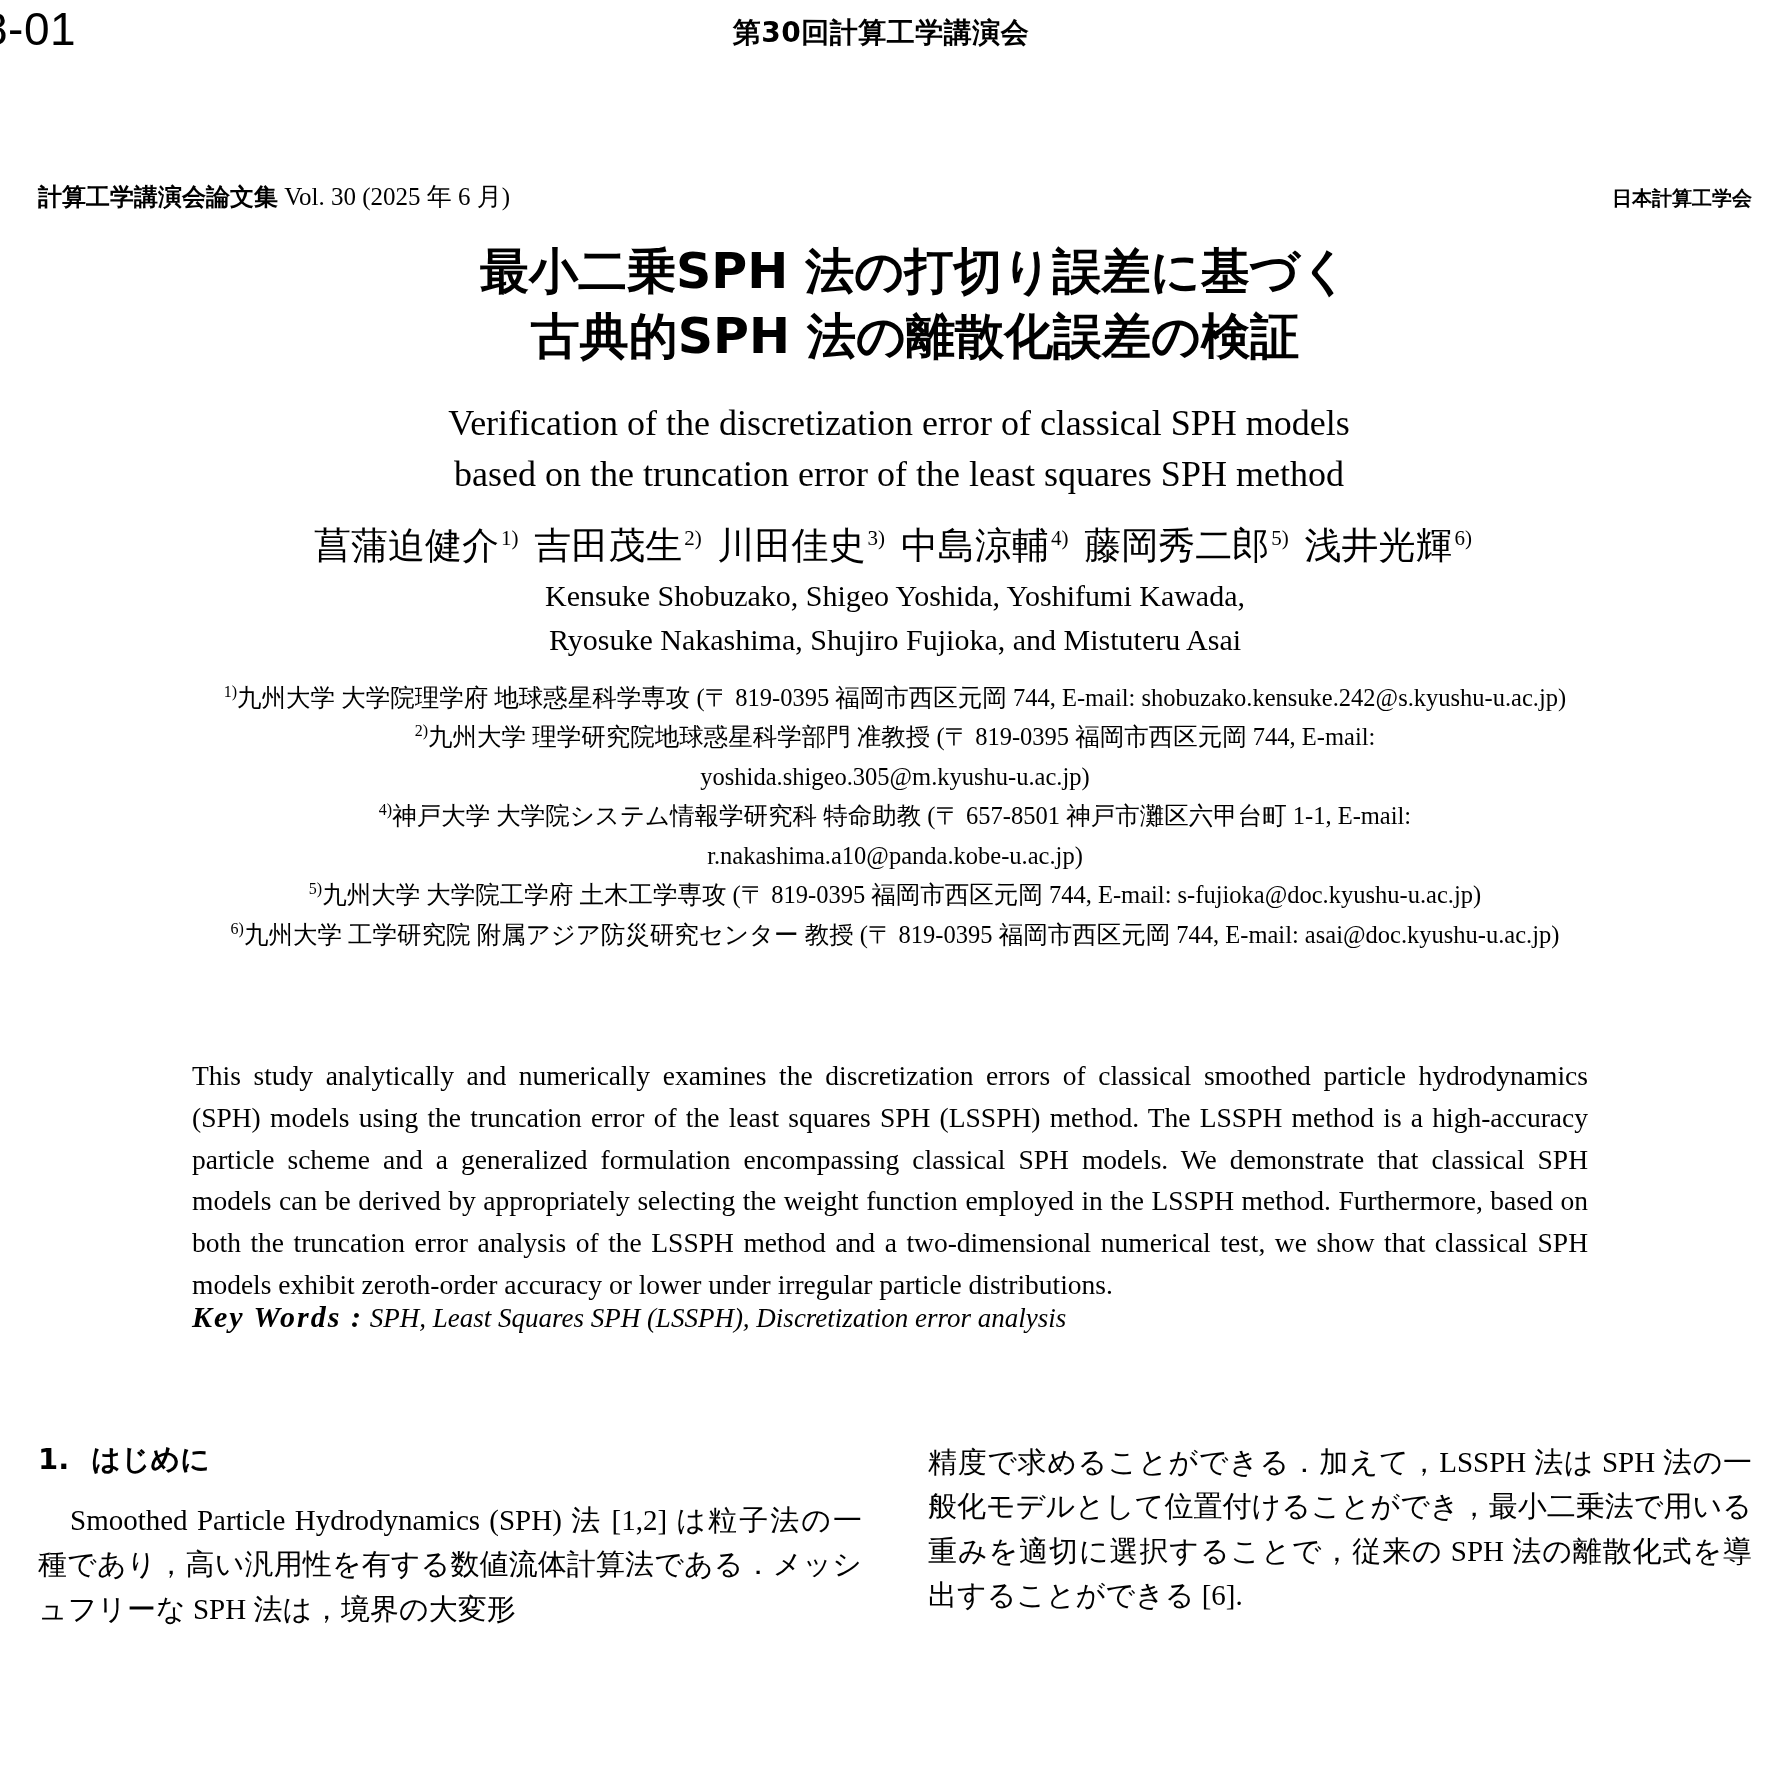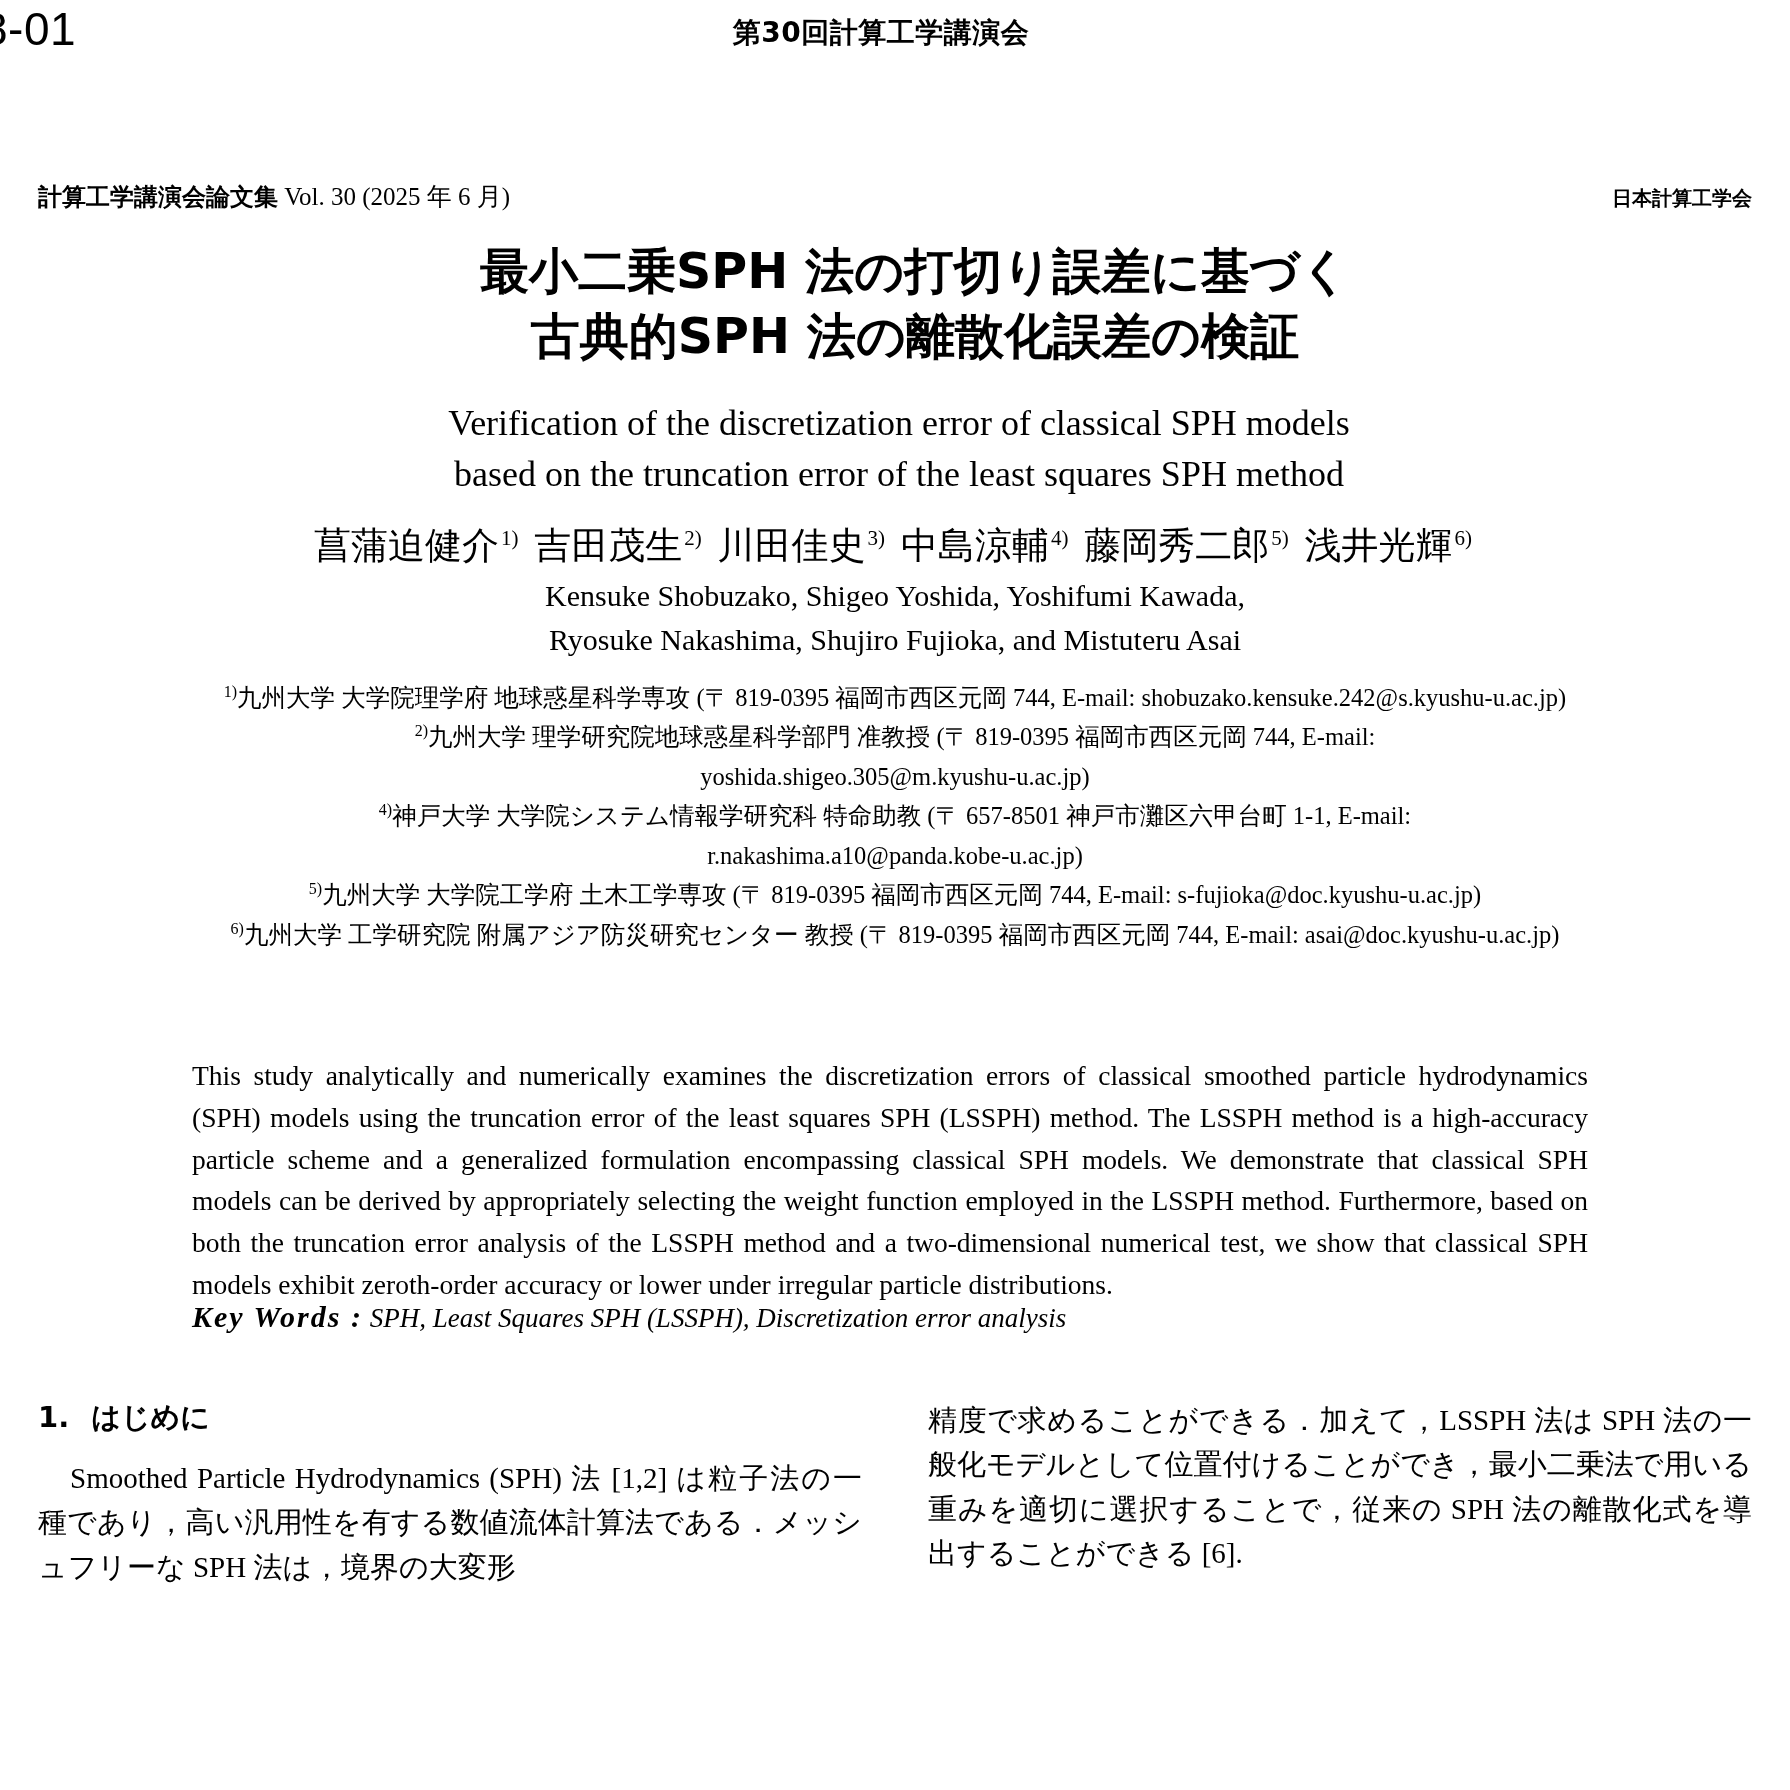--- a/index.html
+++ b/index.html
@@ -162,21 +162,21 @@
   }
   .keywords .kw-body {
     font-style: italic;
     font-size: 27px;
   }
 
   
   .body-cols {
     position: absolute;
     left: 38px;
-    top: 1398px;
+    top: 1440px;
     width: 1714px;
     display: flex;
     gap: 66px;
   }
   .col {
     width: 824px;
   }
   .sec-head {
     font-family: "DejaVu Sans", sans-serif;
     font-weight: 700;

